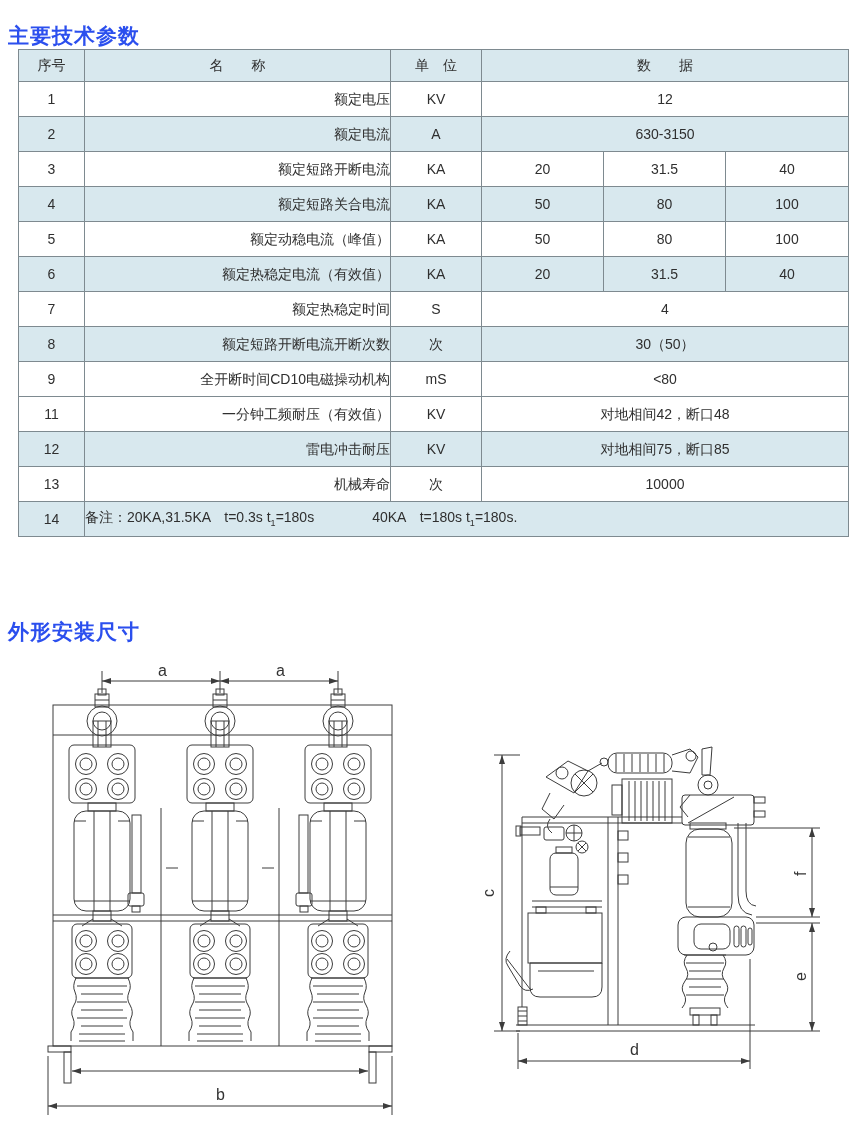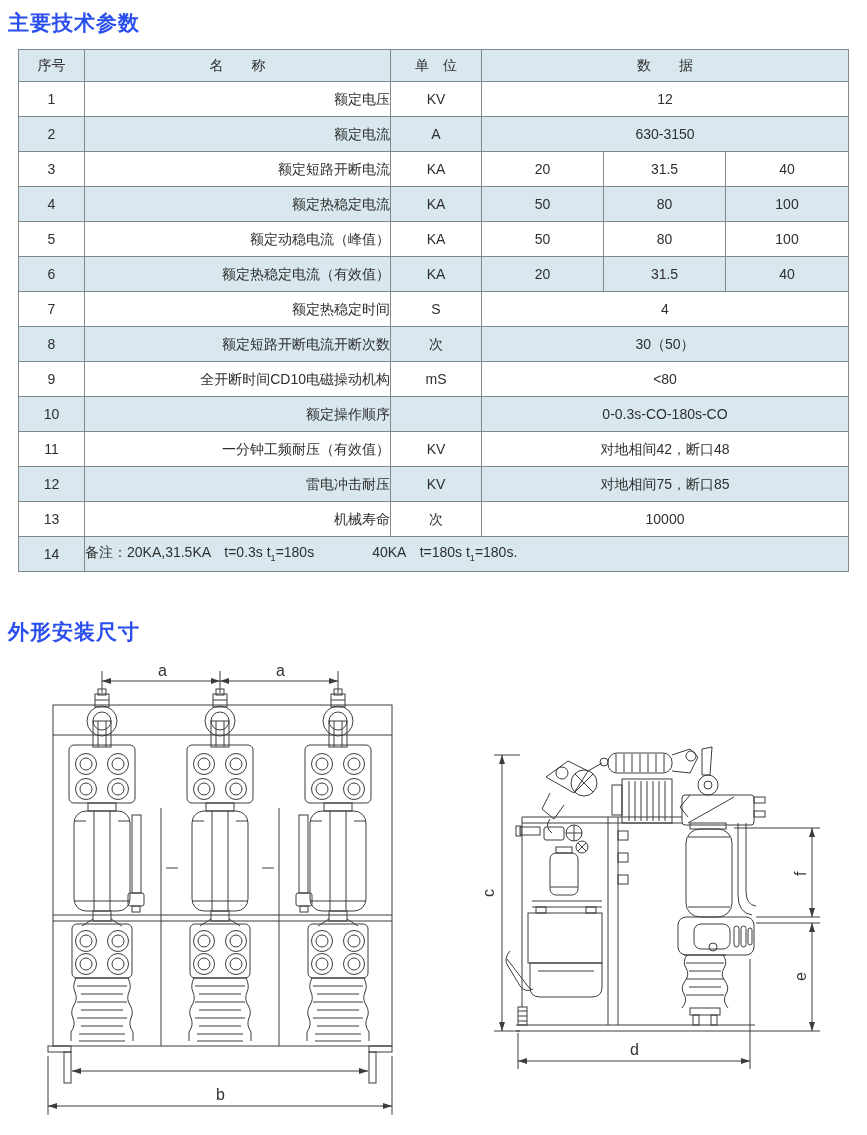--- a/index.html
+++ b/index.html
@@ -1,20 +1,20 @@
 <!DOCTYPE html>
 <html><head>
 <meta charset="utf-8">
 <style>
   html,body{margin:0;padding:0;background:#ffffff;}
   body{width:867px;height:1135px;position:relative;overflow:hidden;
        font-family:"Liberation Sans","DejaVu Sans",sans-serif;color:#2f2f2f;}
   .page{position:absolute;inset:0;background:#ffffff;}
   .sec-title{position:absolute;left:8px;font-size:21px;font-weight:bold;color:#2b4fee;letter-spacing:1px;}
-  #title-params{top:9px;text-align:center;}
+  #title-params{top:22px;text-align:center;}
   #title-dims{top:618px;}
   table.param-table{position:absolute;left:18px;top:49px;width:830px;border-collapse:collapse;
        table-layout:fixed;font-size:14px;}
   .param-table td,.param-table th{border:1px solid #7e8a90;text-align:center;vertical-align:middle;
        font-weight:normal;padding:0;height:34px;line-height:1.2;}
   .param-table thead th{height:31px;background:#d8e8ee;margin-top:45px;}
   .param-table tr.alt td{background:#d8e8ee;}
   .param-table td.name{text-align:right;padding-left:45px;}
   .param-table td.note-cell{text-align:left;}
   .note-gap{display:inline-block;width:58px;}
@@ -68,21 +68,21 @@
       <tr>
         <td>3</td>
         <td class="name">额定短路开断电流</td>
         <td>KA</td>
         <td>20</td>
         <td>31.5</td>
         <td>40</td>
       </tr>
       <tr class="alt">
         <td>4</td>
-        <td class="name">额定热稳定电流</td>
+        <td class="name">额定短路关合电流</td>
         <td>KA</td>
         <td>50</td>
         <td>80</td>
         <td>100</td>
       </tr>
       <tr>
         <td>5</td>
         <td class="name">额定动稳电流（峰值）</td>
         <td>KA</td>
         <td>50</td>
@@ -107,26 +107,20 @@
         <td>8</td>
         <td class="name">额定短路开断电流开断次数</td>
         <td>次</td>
         <td colspan="3">30（50）</td>
       </tr>
       <tr>
         <td>9</td>
         <td class="name">全开断时间CD10电磁操动机构</td>
         <td>mS</td>
         <td colspan="3">&lt;80</td>
-      </tr>
-      <tr class="alt">
-        <td>10</td>
-        <td class="name">额定操作顺序</td>
-        <td></td>
-        <td colspan="3">0-0.3s-CO-180s-CO</td>
       </tr>
       <tr>
         <td>11</td>
         <td class="name">一分钟工频耐压（有效值）</td>
         <td>KV</td>
         <td colspan="3">对地相间42，断口48</td>
       </tr>
       <tr class="alt">
         <td>12</td>
         <td class="name">雷电冲击耐压</td>

